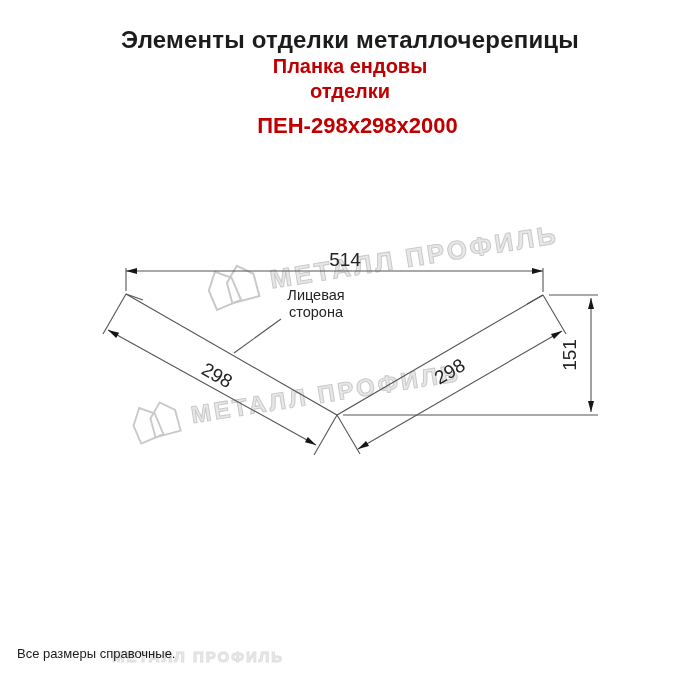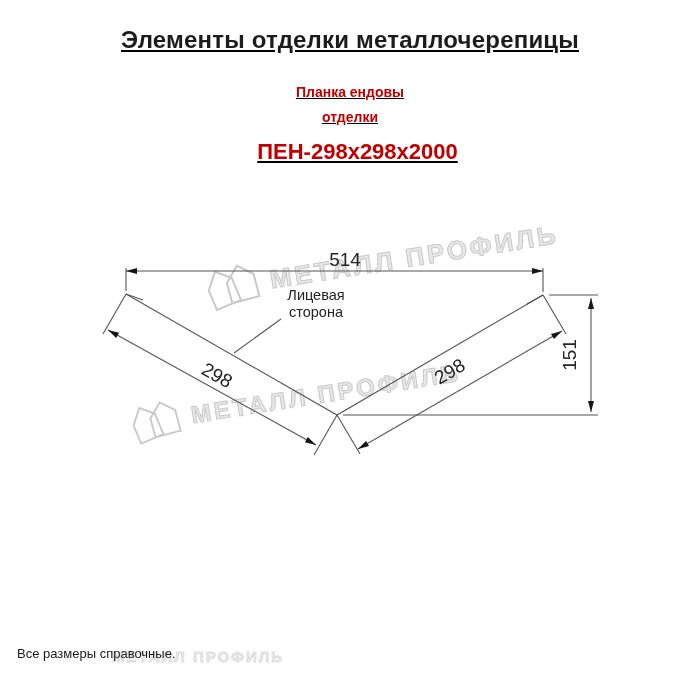--- a/index.html
+++ b/index.html
@@ -2,26 +2,26 @@
 <html><head>
 <meta charset="utf-8">
 <style>
   html,body{margin:0;padding:0;}
   body{
     width:700px;height:700px;position:relative;background:#ffffff;
     font-family:"Liberation Sans","DejaVu Sans",sans-serif;
     overflow:hidden;
     -webkit-font-smoothing:antialiased;
   }
-  .header{position:absolute;left:0;top:0;width:700px;text-align:center;z-index:3;text-decoration:underline;}
+  .header{position:absolute;left:0;top:0;width:700px;text-align:center;z-index:3;}
   .page-title{
     margin-top:26px;font-size:24px;font-weight:bold;color:#1c1c1c;letter-spacing:.2px;
   }
   .product-title{
-    margin-top:26px;font-size:14px;font-weight:bold;color:var(--accent,#c00000);line-height:25px;
+    font-size:20px;font-weight:bold;color:var(--accent,#c00000);line-height:25px;
   }
   .product-model{
     margin-top:9px;font-size:22px;font-weight:bold;color:var(--accent,#c00000);padding-left:15px;
   }
   
   .wm{
     position:absolute;display:flex;align-items:center;gap:8px;z-index:1;
     transform:rotate(-9deg);transform-origin:left center;pointer-events:none;
     white-space:nowrap;
   }

